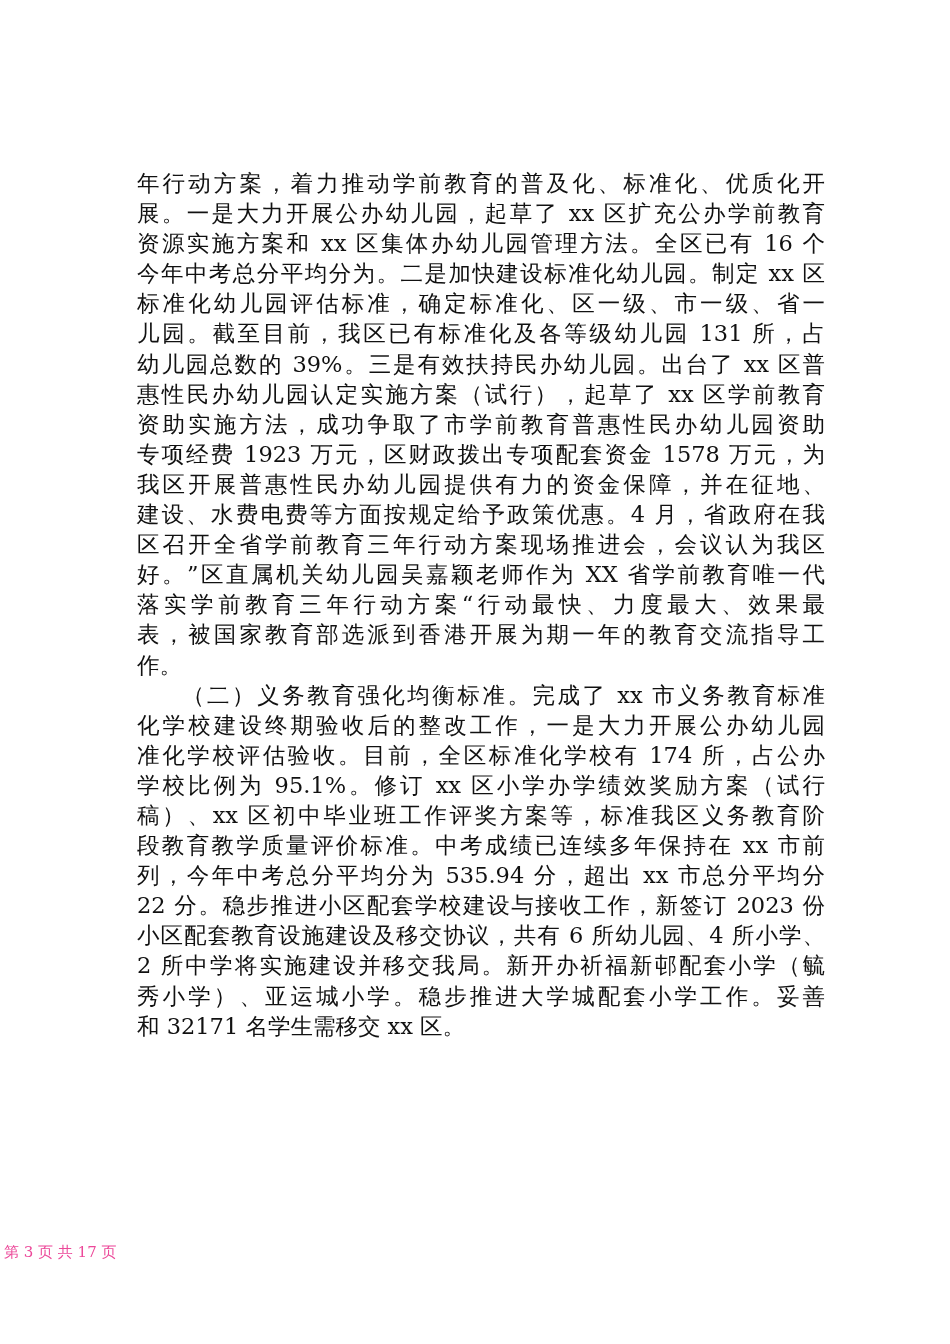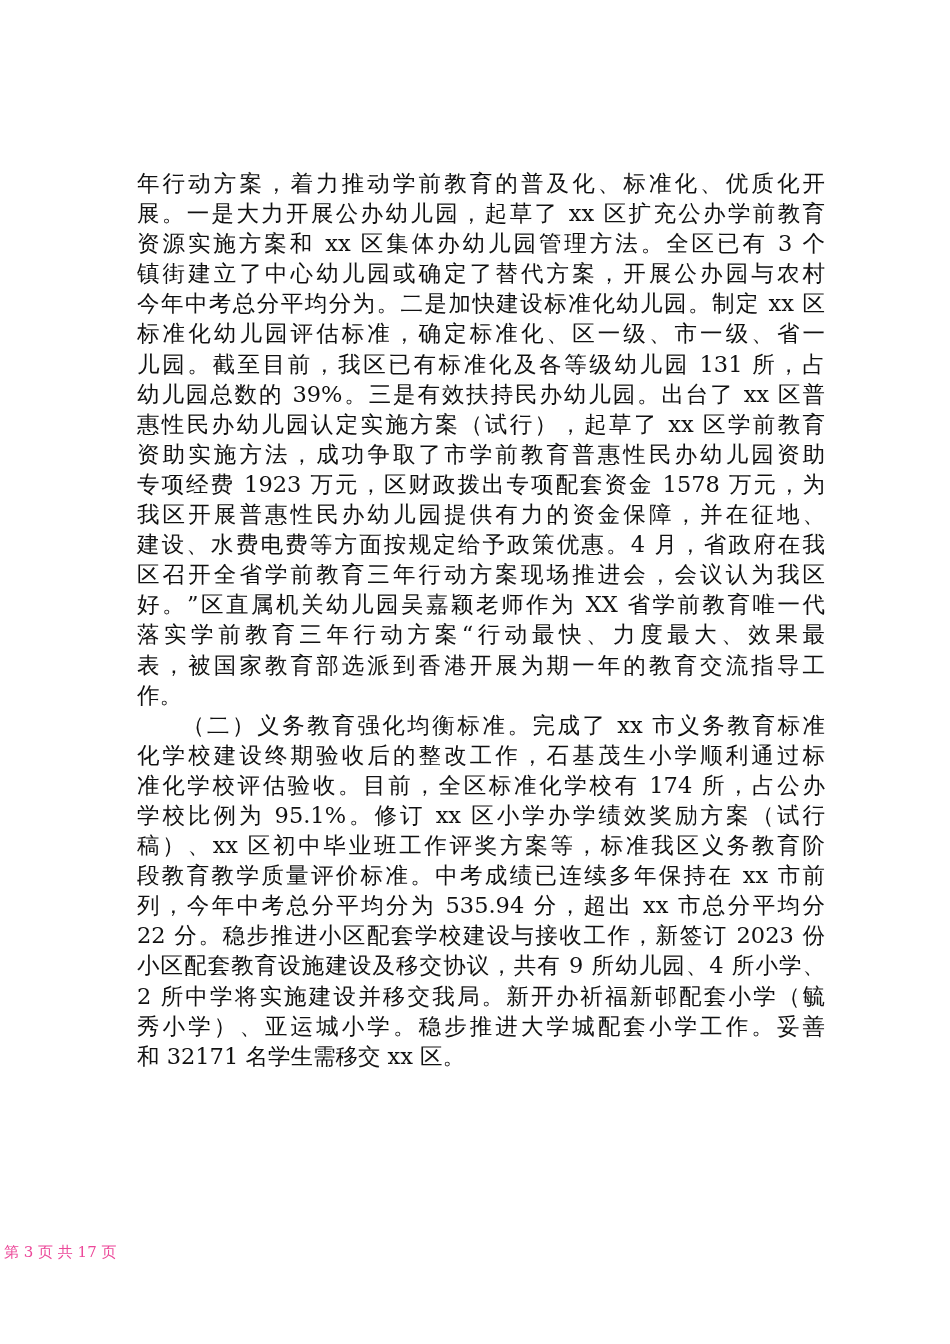--- a/index.html
+++ b/index.html
@@ -22,46 +22,45 @@
   }
 </style>
 </head>
 <body>
 
 <div class="page">
   <div class="body-text" id="body-text">
       <div>
         <span class="line">年行动方案，着力推动学前教育的普及化、标准化、优质化开</span>
         <span class="line">展。一是大力开展公办幼儿园，起草了 xx 区扩充公办学前教育</span>
-        <span class="line">资源实施方案和 xx 区集体办幼儿园管理方法。全区已有 3 个</span>
-        <span class="line">镇街建立了中心幼儿园或确定了替代方案，开展公办园与农村</span>
+        <span class="line">资源实施方案和 xx 区集体办幼儿园管理方法。全区已有 16 个</span>
         <span class="line">今年中考总分平均分为。二是加快建设标准化幼儿园。制定 xx 区</span>
         <span class="line">标准化幼儿园评估标准，确定标准化、区一级、市一级、省一</span>
         <span class="line">儿园。截至目前，我区已有标准化及各等级幼儿园 131 所，占</span>
         <span class="line">幼儿园总数的 39%。三是有效扶持民办幼儿园。出台了 xx 区普</span>
         <span class="line">惠性民办幼儿园认定实施方案（试行），起草了 xx 区学前教育</span>
         <span class="line">资助实施方法，成功争取了市学前教育普惠性民办幼儿园资助</span>
         <span class="line">专项经费 1923 万元，区财政拨出专项配套资金 1578 万元，为</span>
         <span class="line">我区开展普惠性民办幼儿园提供有力的资金保障，并在征地、</span>
         <span class="line">建设、水费电费等方面按规定给予政策优惠。4 月，省政府在我</span>
         <span class="line">区召开全省学前教育三年行动方案现场推进会，会议认为我区</span>
         <span class="line">好。”区直属机关幼儿园吴嘉颖老师作为 XX 省学前教育唯一代</span>
         <span class="line">落实学前教育三年行动方案“行动最快、力度最大、效果最</span>
         <span class="line">表，被国家教育部选派到香港开展为期一年的教育交流指导工</span>
         <span class="line last">作。</span>
       </div>
       <div>
         <span class="line indent">（二）义务教育强化均衡标准。完成了 xx 市义务教育标准</span>
-        <span class="line">化学校建设终期验收后的整改工作，石基茂生小学顺利通过标</span>
+        <span class="line">化学校建设终期验收后的整改工作，一是大力开展公办幼儿园</span>
         <span class="line">准化学校评估验收。目前，全区标准化学校有 174 所，占公办</span>
         <span class="line">学校比例为 95.1%。修订 xx 区小学办学绩效奖励方案（试行</span>
         <span class="line">稿）、xx 区初中毕业班工作评奖方案等，标准我区义务教育阶</span>
         <span class="line">段教育教学质量评价标准。中考成绩已连续多年保持在 xx 市前</span>
         <span class="line">列，今年中考总分平均分为 535.94 分，超出 xx 市总分平均分</span>
         <span class="line">22 分。稳步推进小区配套学校建设与接收工作，新签订 2023 份</span>
-        <span class="line">小区配套教育设施建设及移交协议，共有 9 所幼儿园、4 所小学、</span>
+        <span class="line">小区配套教育设施建设及移交协议，共有 6 所幼儿园、4 所小学、</span>
         <span class="line">2 所中学将实施建设并移交我局。新开办祈福新邨配套小学（毓</span>
         <span class="line">秀小学）、亚运城小学。稳步推进大学城配套小学工作。妥善</span>
         <span class="line last">和 32171 名学生需移交 xx 区。</span>
       </div>
     </div>
   <div class="footer">第 3 页  共 17 页</div>
 </div>
 
 </body></html>

